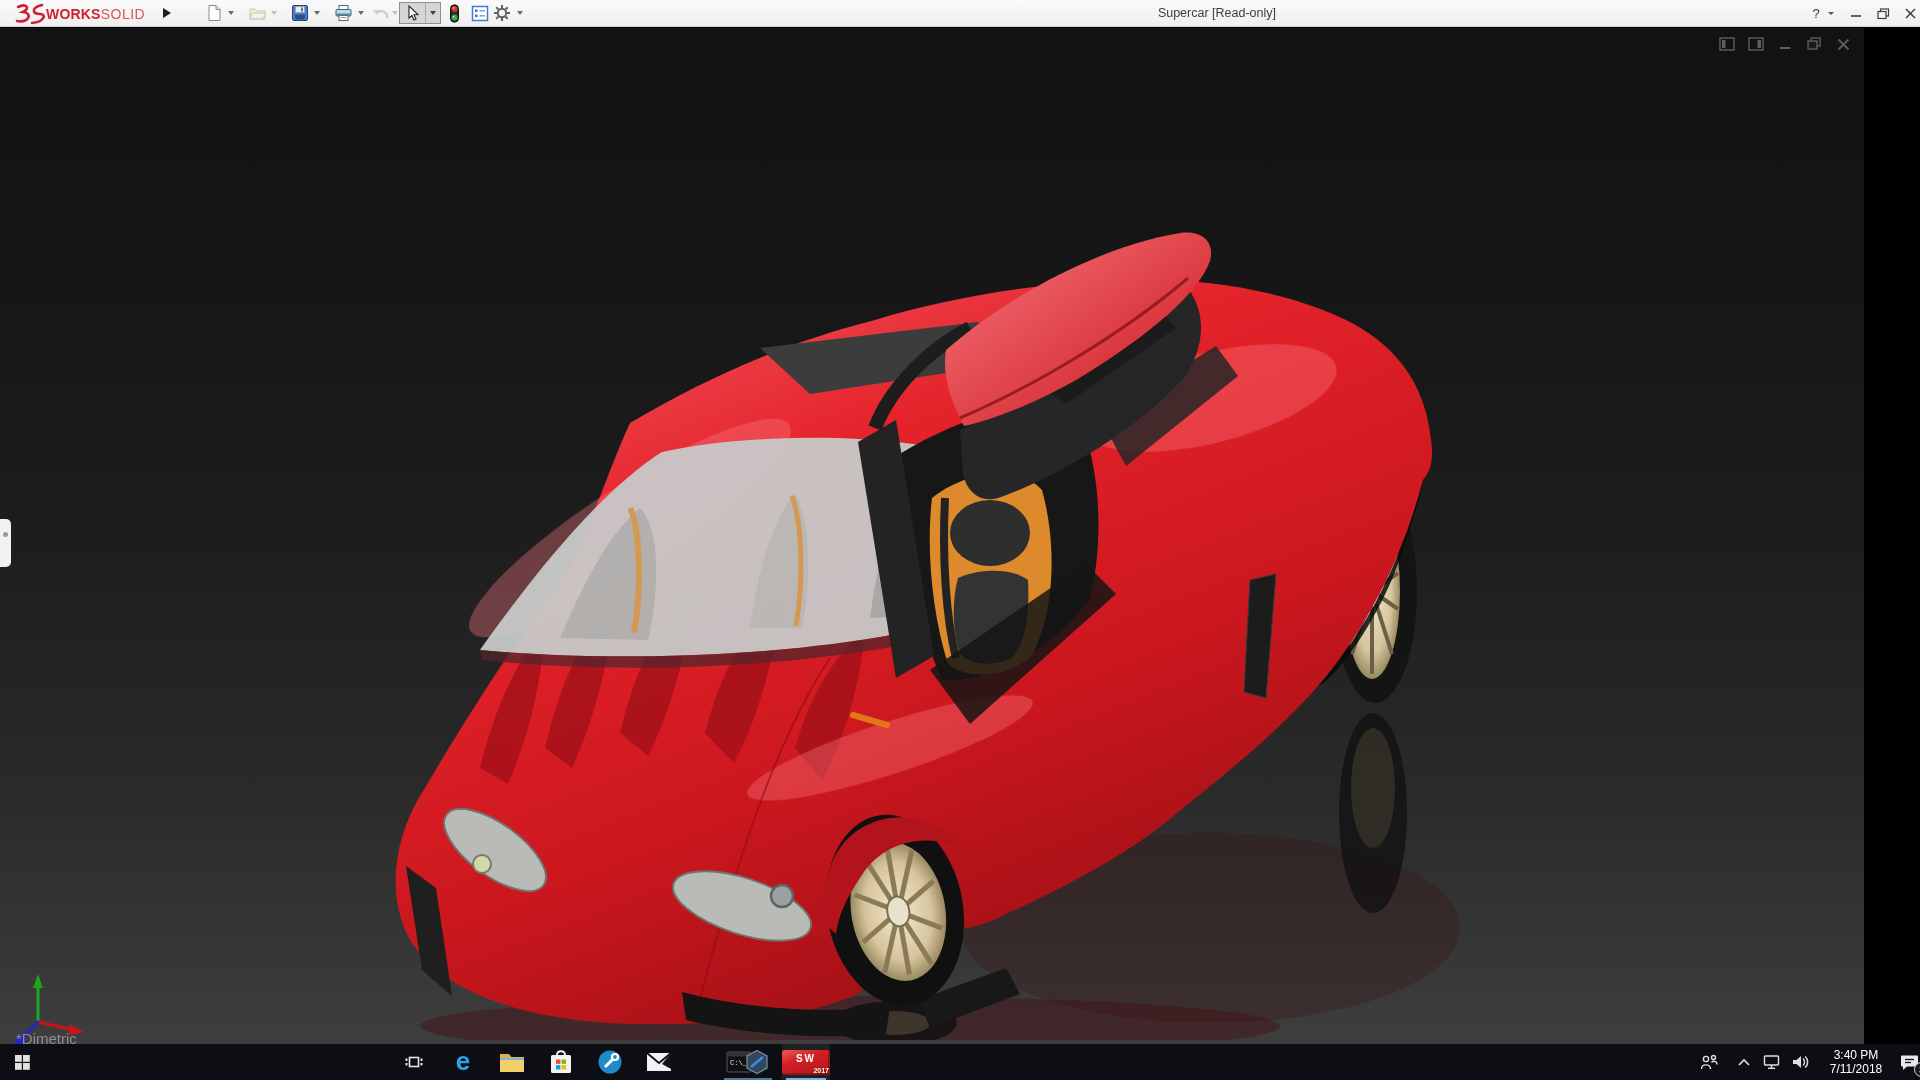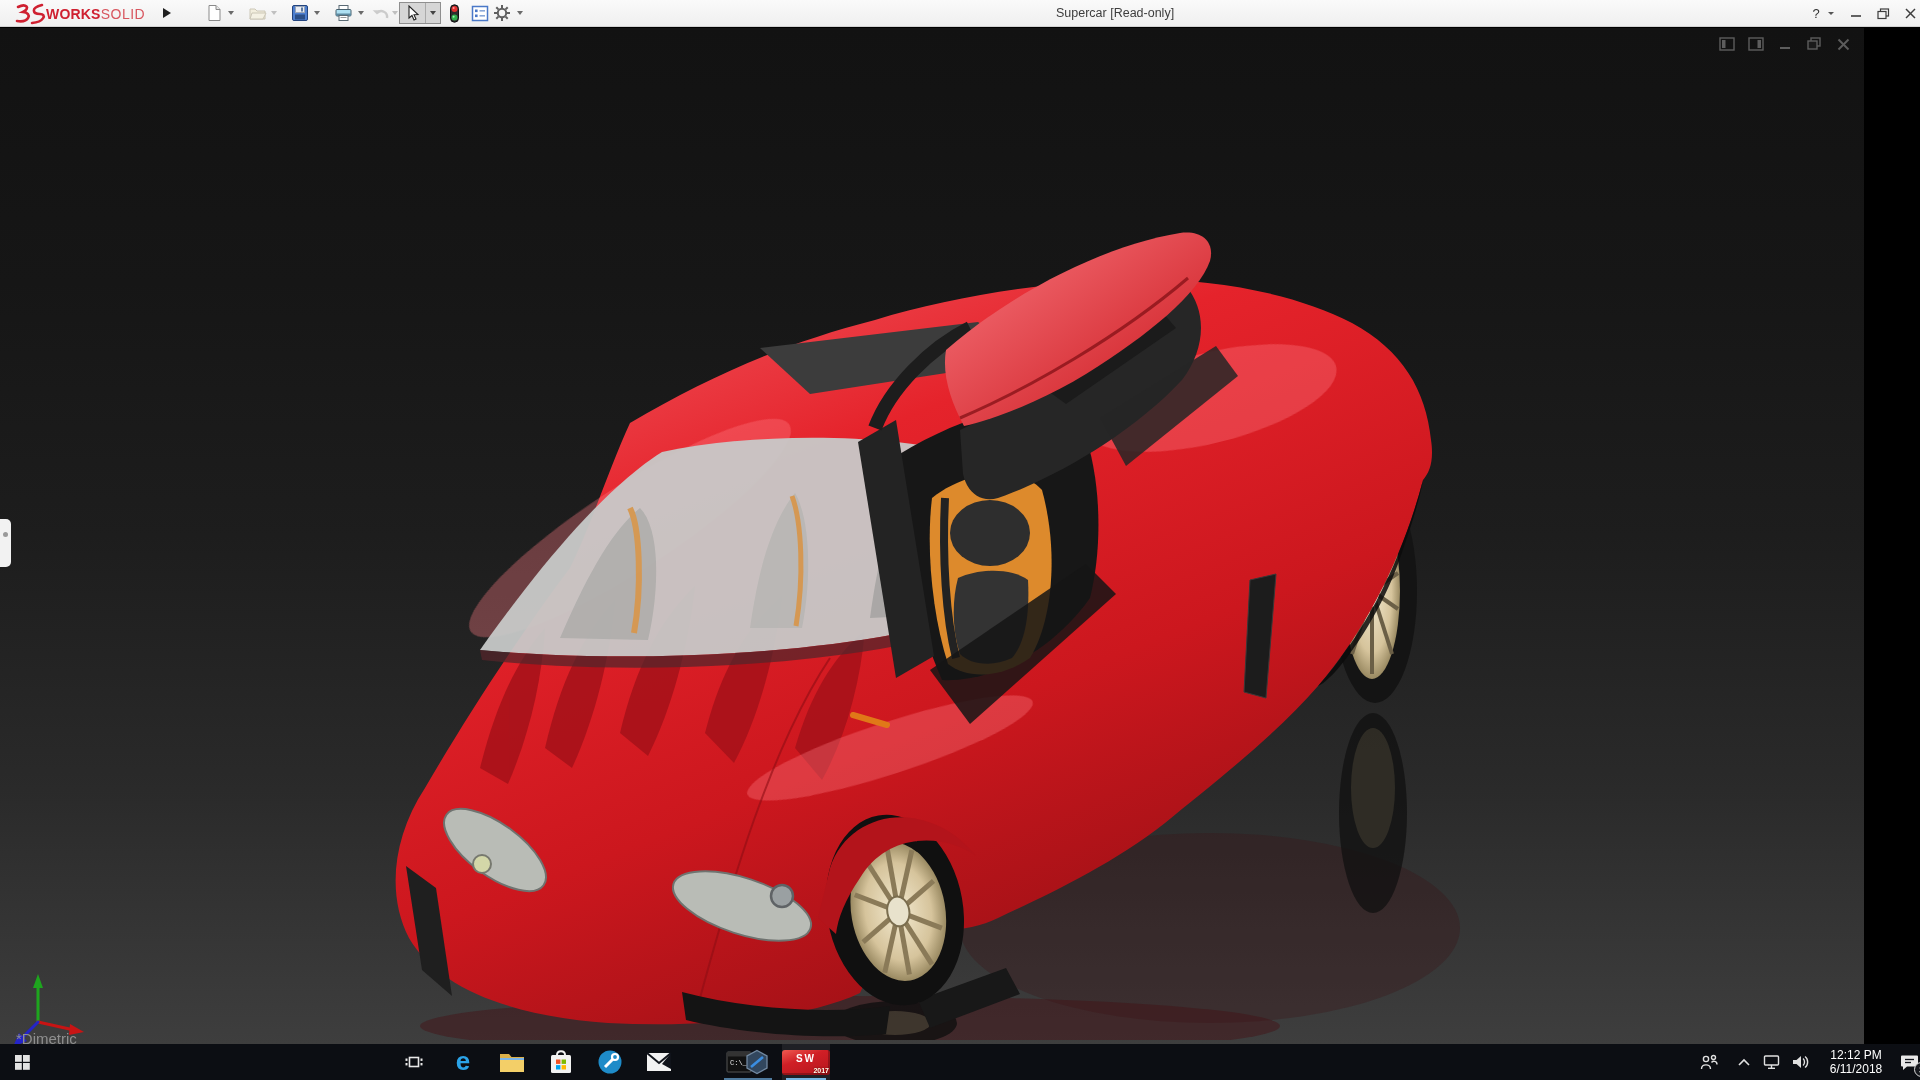--- a/index.html
+++ b/index.html
@@ -16,21 +16,21 @@
     border-top:5px solid transparent;border-bottom:5px solid transparent;border-left:8px solid #1f1f1f;}
   .tb-btn{position:absolute;top:3px;width:20px;height:20px;display:flex;align-items:center;justify-content:center;}
   .dd{position:absolute;top:11px;width:0;height:0;border-left:3.5px solid transparent;
     border-right:3.5px solid transparent;border-top:4px solid #6a6a6a;}
   .disabled{opacity:.38;}
   .select-box{position:absolute;left:399px;top:2px;width:42px;height:22px;background:#d6d6d6;
     border:1px solid #8f8f8f;display:flex;align-items:center;}
   .select-box .cursorwrap{width:26px;display:flex;justify-content:center;border-right:1px solid #aaa;height:100%;align-items:center;}
   .select-box .ddwrap{flex:1;display:flex;justify-content:center;}
   .sb-dd{width:0;height:0;border-left:3.5px solid transparent;border-right:3.5px solid transparent;border-top:4px solid #444;}
-  .win-title{position:absolute;left:1056px;top:6px;width:220px;text-align:left;
+  .win-title{position:absolute;left:1056px;top:6px;width:220px;text-align:right;
     font-size:12.5px;color:#3d3d3d;}
   .wc{position:absolute;top:0;height:27px;display:flex;align-items:center;justify-content:center;}
   .help-q{font-size:13px;color:#333;}
   .help-dd{position:absolute;left:1828px;top:12px;width:0;height:0;border-left:3px solid transparent;
     border-right:3px solid transparent;border-top:3.5px solid #555;}
 
   
   .viewport{position:absolute;top:28px;left:0;width:1864px;height:1016px;overflow:hidden;
     background:linear-gradient(180deg,#121212 0%,#161616 25%,#1d1d1d 50%,#2a2a2a 75%,#3e3e3e 100%);}
   .doc-controls{position:absolute;top:8px;right:12px;display:flex;gap:11px;z-index:5;}
@@ -522,22 +522,22 @@
     </svg>
   </div>
   <div class="tray-icon" style="left:1786px;width:28px">
     <svg width="18" height="16" viewBox="0 0 18 16">
       <path d="M2 6 h3.5 L10 2 v12 L5.5 10 H2 Z" fill="#e0e0e0"></path>
       <path d="M12 4.5 C14 6,14 10,12 11.5" fill="none" stroke="#e0e0e0" stroke-width="1.4"></path>
       <path d="M14 2.5 C17.5 5,17.5 11,14 13.5" fill="none" stroke="#e0e0e0" stroke-width="1.4"></path>
     </svg>
   </div>
   <div class="clock">
-    <div>12:12 PM</div>
-    <div>6/11/2018</div>
+    <div>3:40 PM</div>
+    <div>7/11/2018</div>
   </div>
   <div class="tray-icon" style="left:1896px;width:26px">
     <svg width="19" height="17" viewBox="0 0 19 17">
       <path d="M2 1.5 h15 a1 1 0 0 1 1 1 v9 a1 1 0 0 1 -1 1 h-10 l-4 3.5 v-3.5 h-1 a1 1 0 0 1 -1 -1 v-9 a1 1 0 0 1 1 -1 Z" fill="#e8e8e8"></path>
       <line x1="5" y1="5.5" x2="14" y2="5.5" stroke="#10131a" stroke-width="1.3"></line>
       <line x1="5" y1="8.5" x2="11" y2="8.5" stroke="#10131a" stroke-width="1.3"></line>
     </svg>
     <span class="ac-badge">3</span>
   </div>
 </div>

